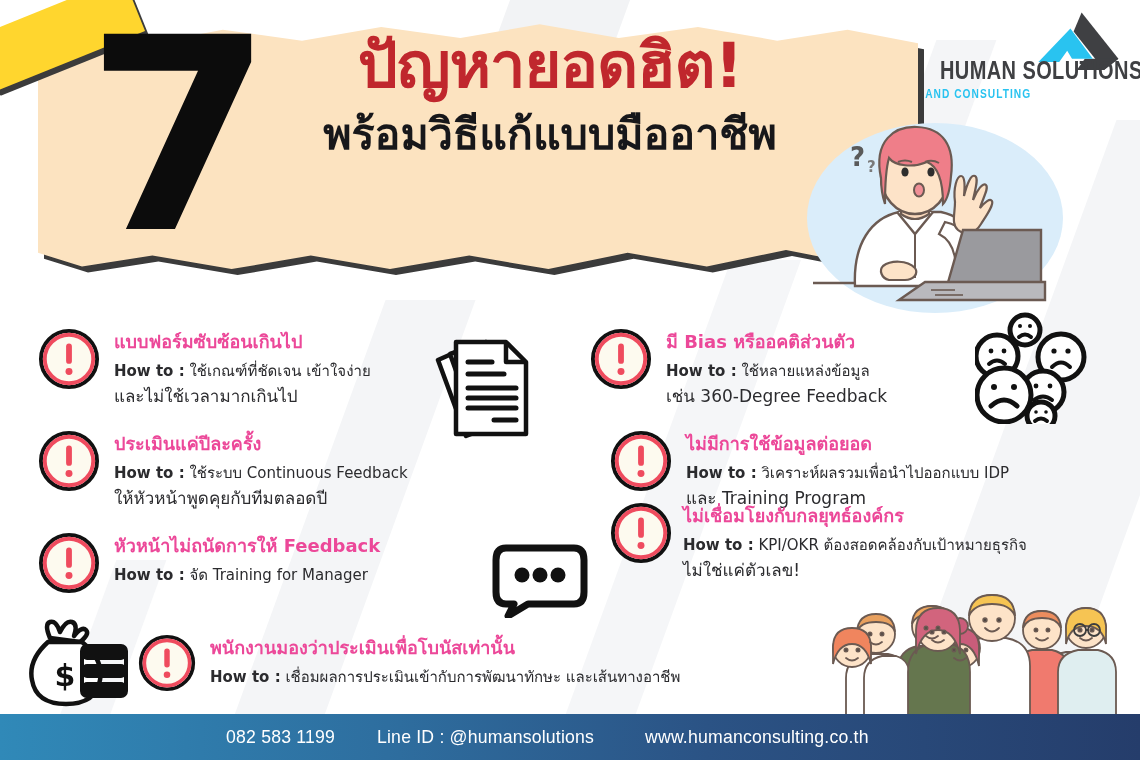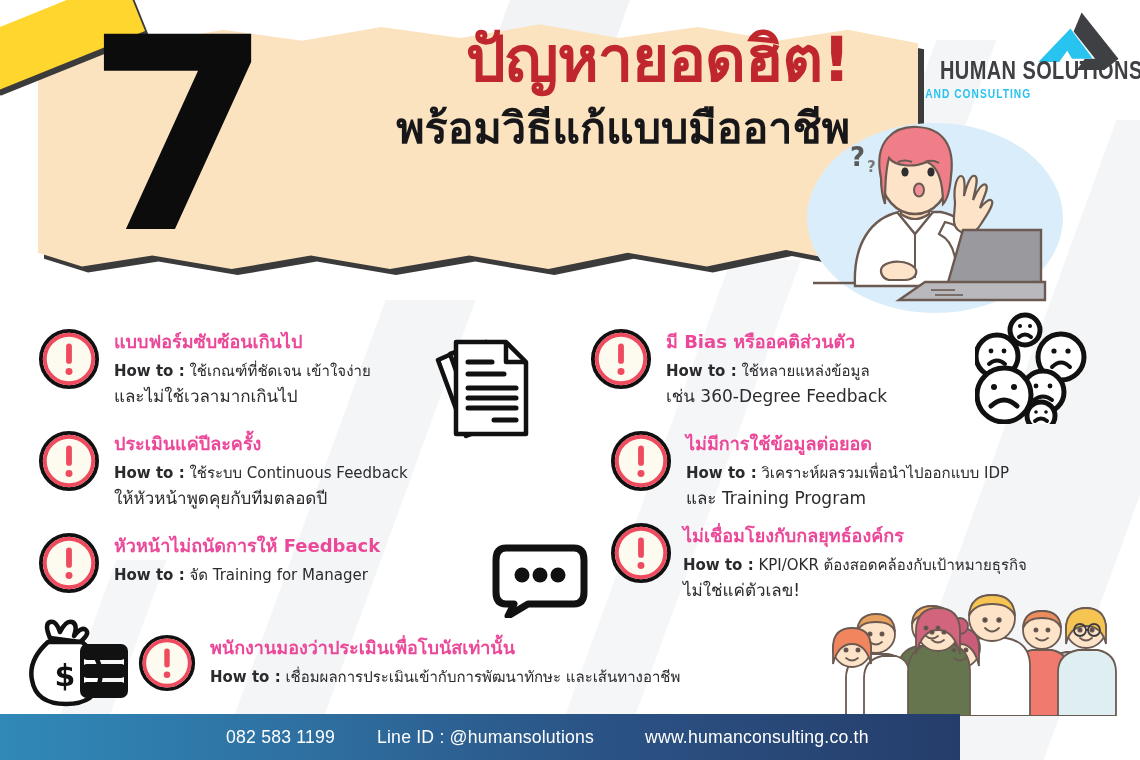--- a/index.html
+++ b/index.html
@@ -82,24 +82,24 @@
     font-weight: 700;
     font-size: 268px;
     line-height: 268px;
     color: #0c0c0c;
     letter-spacing: -8px;
   }
 
   
   .title-block {
     position: absolute;
-    left: 250px; top: 22px;
+    left: 250px; top: 28px;
     width: 600px;
     z-index: 6;
-    text-align: right;
+    text-align: center;
   }
   .title-1 {
     font-family: "DejaVu Sans", sans-serif;
     font-weight: 700;
     font-size: 63px;
     line-height: 76px;
     color: #c0272d;
     letter-spacing: -1px;
     white-space: nowrap;
   }
@@ -193,21 +193,21 @@
     white-space: nowrap;
   }
 
   
   .deco { position: absolute; z-index: 11; }
 
   
   .footer {
     position: absolute;
     left: 0; bottom: 0;
-    width: 960px; height: 46px;
+    width: 1140px; height: 46px;
     background: linear-gradient(90deg, #3089b8 0%, #2e6e9f 34%, #2b5385 62%, #253d6b 100%);
     z-index: 30;
     display: flex;
     align-items: center;
   }
   .footer-inner {
     display: flex;
     align-items: center;
     gap: 34px;
     margin-left: 226px;
@@ -354,21 +354,21 @@
       <rect x="29" y="16" width="6" height="21" rx="3" fill="#ef4b5e"></rect>
       <circle cx="32" cy="45" r="3.6" fill="#ef4b5e"></circle>
     </svg>
     <div class="item-text">
       <div class="item-title">ไม่มีการใช้ข้อมูลต่อยอด</div>
       <div class="item-how"><b>How to :</b><span> วิเคราะห์ผลรวมเพื่อนำไปออกแบบ IDP</span></div>
       <div class="item-how2">และ Training Program</div>
     </div>
   </div>
 
-  <div class="item" style="left:610px; top:520px;gap:11px;">
+  <div class="item" style="left:610px; top:500px;gap:11px;">
     <svg class="warn-icon" viewBox="0 0 64 64">
       <circle cx="32" cy="32" r="29" fill="none" stroke="#111111" stroke-width="4"></circle>
       <circle cx="32" cy="32" r="25" fill="#fdfaef" stroke="#ef4b5e" stroke-width="4"></circle>
       <rect x="29" y="16" width="6" height="21" rx="3" fill="#ef4b5e"></rect>
       <circle cx="32" cy="45" r="3.6" fill="#ef4b5e"></circle>
     </svg>
     <div class="item-text">
       <div class="item-title">ไม่เชื่อมโยงกับกลยุทธ์องค์กร</div>
       <div class="item-how"><b>How to :</b><span> KPI/OKR ต้องสอดคล้องกับเป้าหมายธุรกิจ</span></div>
       <div class="item-how2">ไม่ใช่แค่ตัวเลข!</div>

